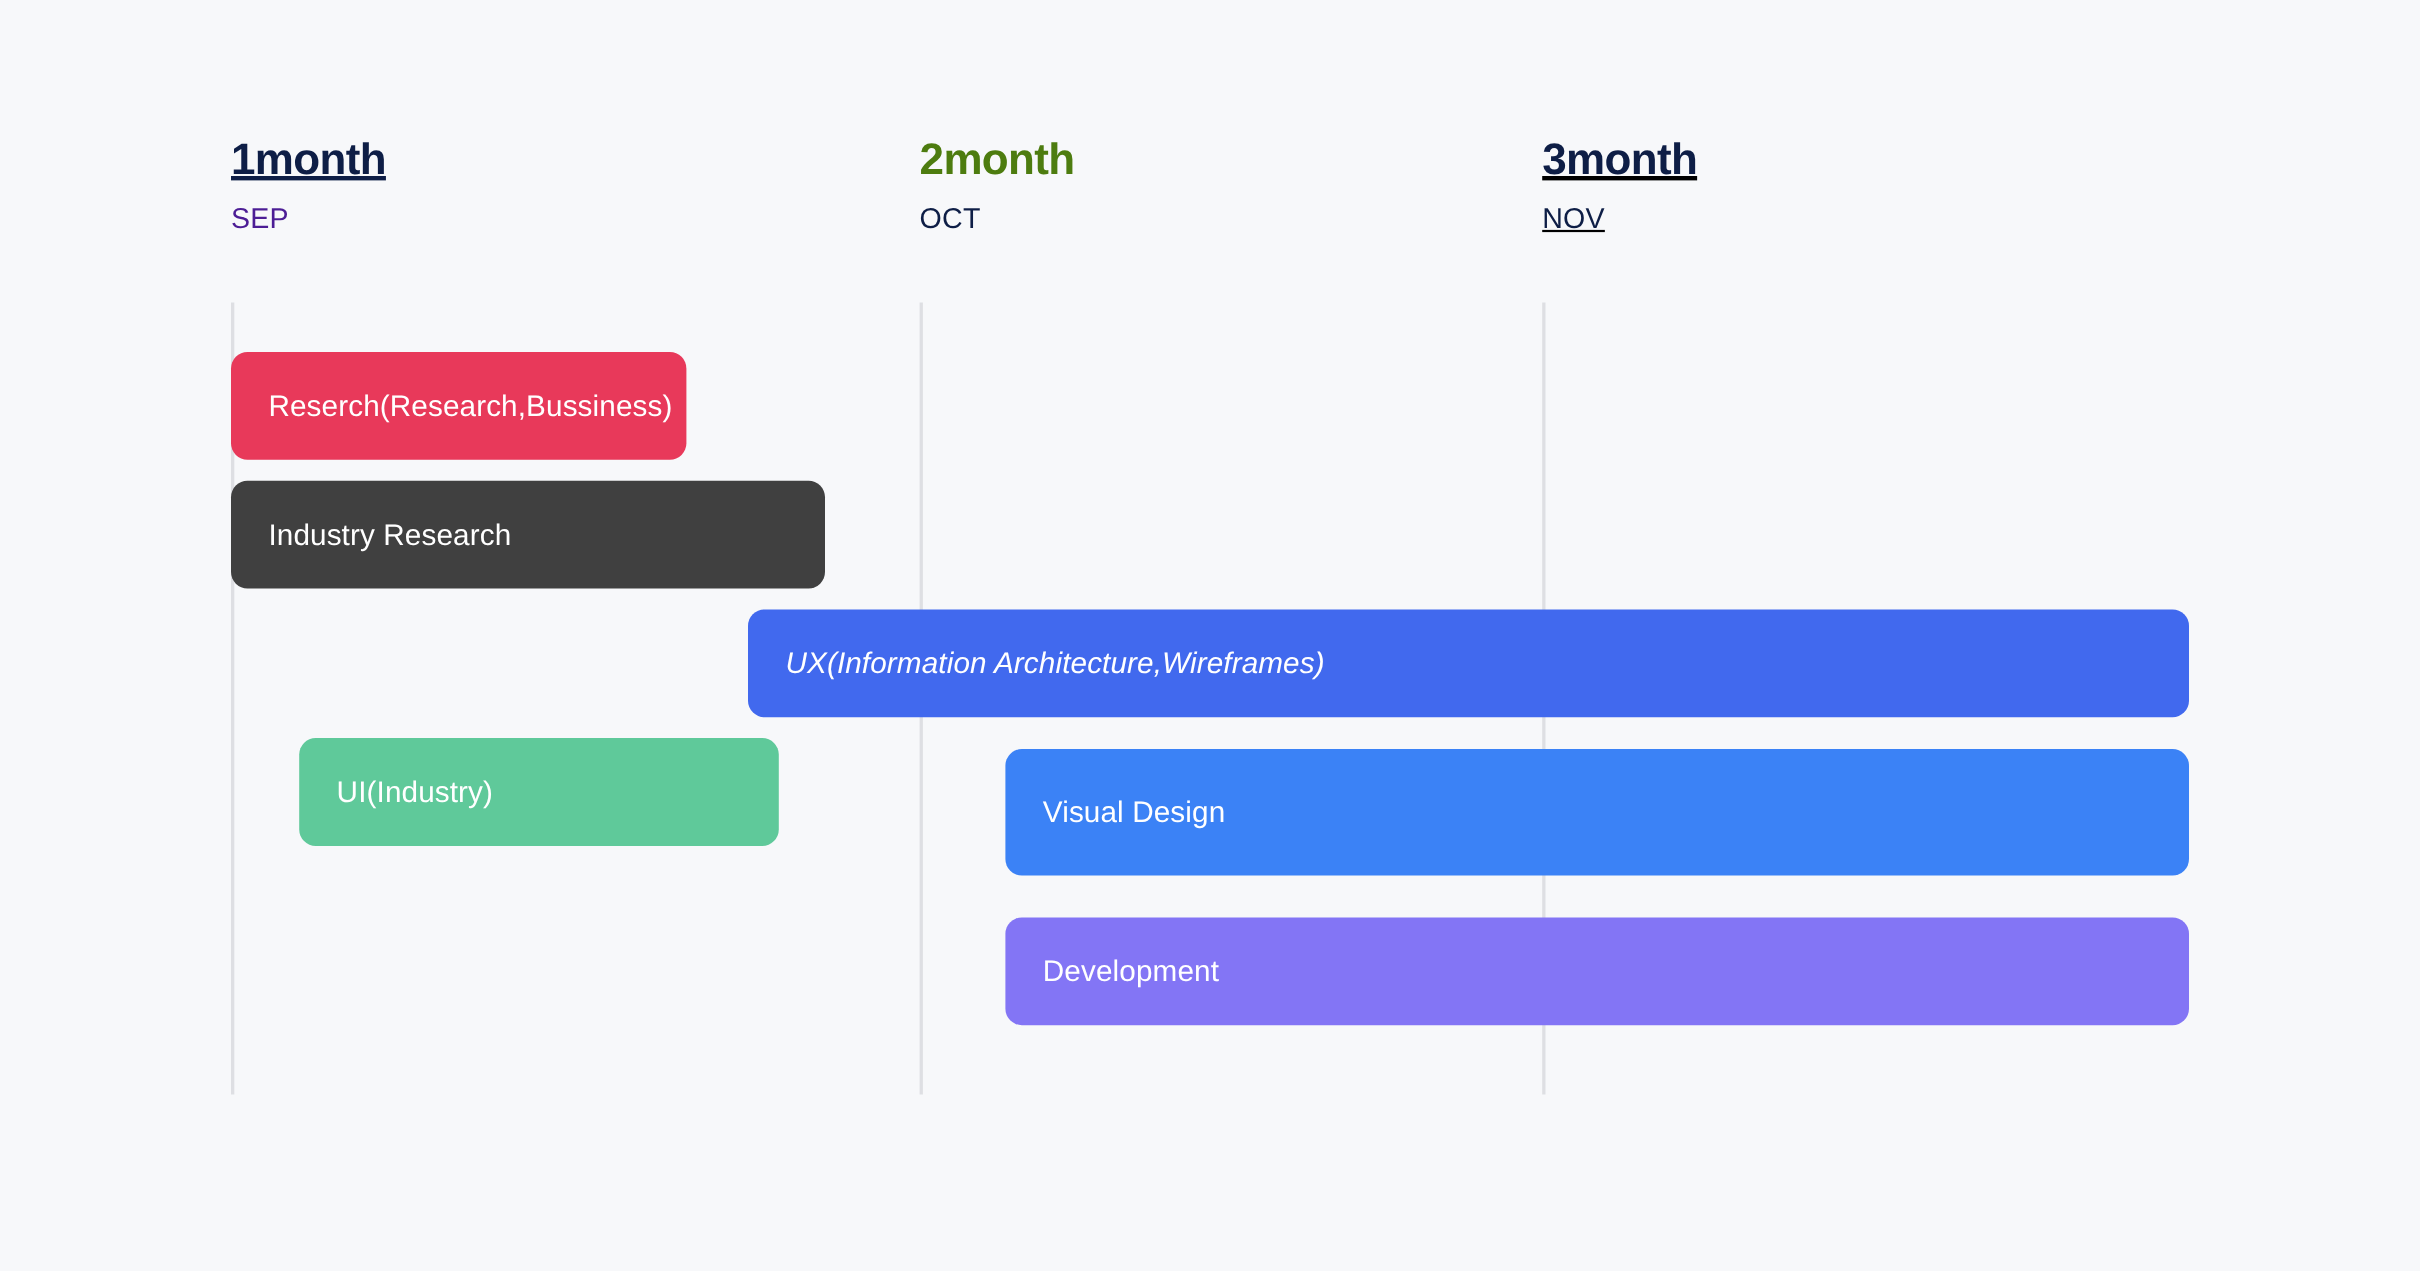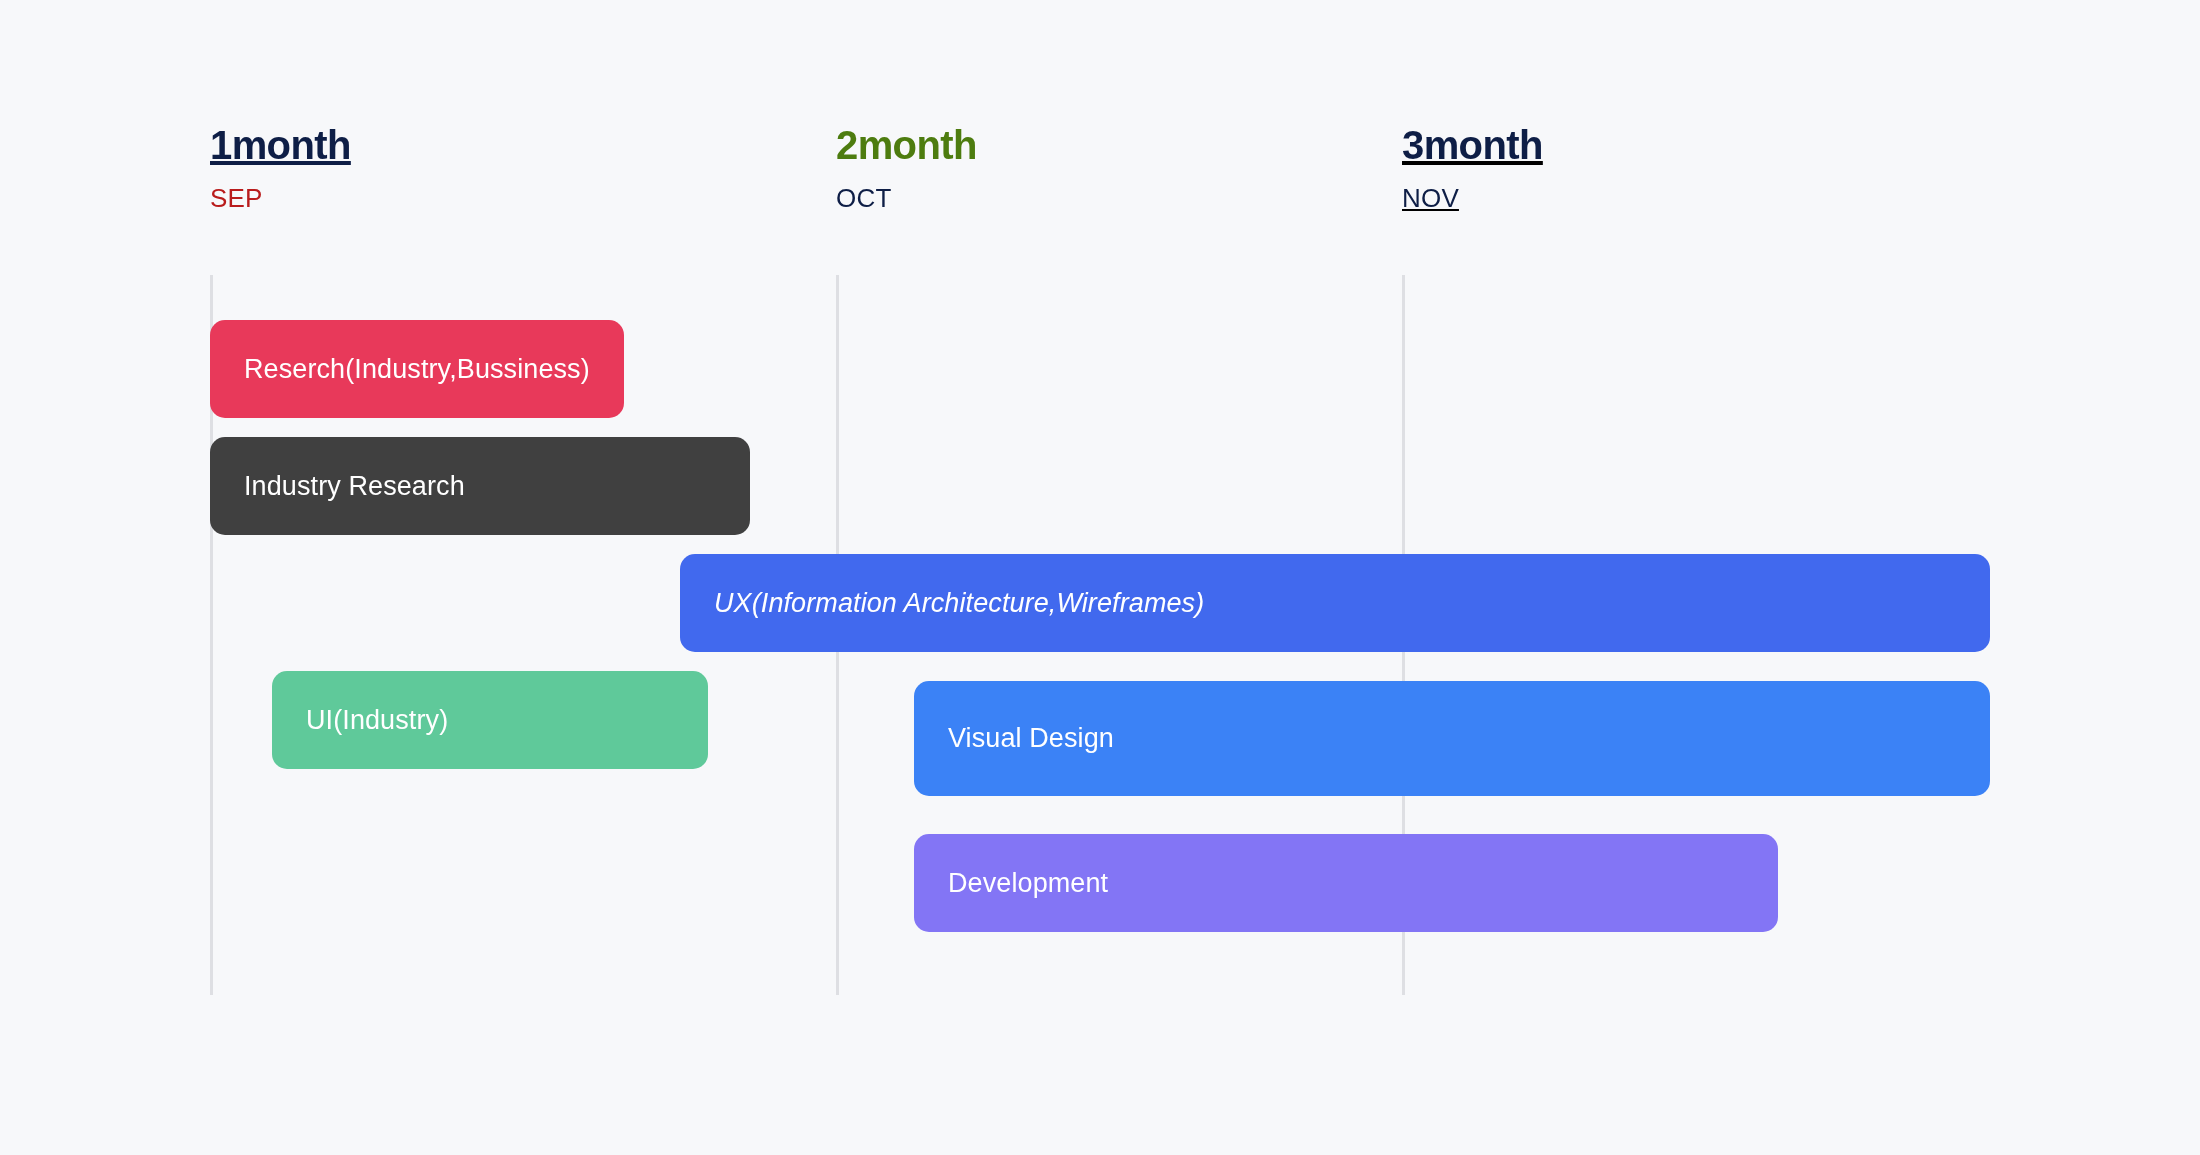--- a/index.html
+++ b/index.html
@@ -82,46 +82,46 @@
 
   <div id="grid-lines">
       <div class="grid-line" style="left: 210px; top: 275px; height: 720px; width: 3px; background: rgb(222, 223, 227);"></div>
       <div class="grid-line" style="left: 836px; top: 275px; height: 720px; width: 3px; background: rgb(222, 223, 227);"></div>
       <div class="grid-line" style="left: 1402px; top: 275px; height: 720px; width: 3px; background: rgb(222, 223, 227);"></div>
     </div>
 
   <div id="month-headers">
       <div class="month-header" style="left: 210px; top: 125px;">
         <div class="month-title" style="color: rgb(14, 30, 70); text-decoration: underline;">1month</div>
-        <div class="month-sub" style="color: #b91c1c;">SEP</div>
+        <div class="month-sub" style="color: #4c1d95;">SEP</div>
       </div>
       <div class="month-header" style="left: 836px; top: 125px;">
         <div class="month-title" style="color: #4d7c0f;">2month</div>
         <div class="month-sub" style="color: rgb(14, 30, 70);">OCT</div>
       </div>
       <div class="month-header" style="left: 1402px; top: 125px; text-decoration: underline;">
         <div class="month-title" style="color: rgb(14, 30, 70);">3month</div>
         <div class="month-sub" style="color: rgb(14, 30, 70);">NOV</div>
       </div>
     </div>
 
   <div id="task-bars">
       <div class="task-bar" style="left: 210px; top: 320px; width: 414px; height: 98px; background: rgb(232, 57, 90);">
-        <span class="task-label" style="color: rgb(255, 255, 255);">Reserch(Industry,Bussiness)</span>
+        <span class="task-label" style="color: rgb(255, 255, 255);">Reserch(Research,Bussiness)</span>
       </div>
       <div class="task-bar" style="left: 210px; top: 437px; width: 540px; height: 98px; background: #404040;">
         <span class="task-label" style="color: rgb(255, 255, 255);">Industry Research</span>
       </div>
       <div class="task-bar" style="left: 680px; top: 554px; width: 1310px; height: 98px; background: rgb(65, 105, 238); font-style: italic;">
         <span class="task-label" style="color: rgb(255, 255, 255);">UX(Information Architecture,Wireframes)</span>
       </div>
       <div class="task-bar" style="left: 272px; top: 671px; width: 436px; height: 98px; background: rgb(95, 201, 154);">
         <span class="task-label" style="color: rgb(255, 255, 255);">UI(Industry)</span>
       </div>
       <div class="task-bar" style="left: 914px; top: 681px; width: 1076px; height: 115px; background: #3b82f6;">
         <span class="task-label" style="color: rgb(255, 255, 255);">Visual Design</span>
       </div>
-      <div class="task-bar" style="left: 914px; top: 834px; width: 864px; height: 98px; background: rgb(131, 117, 245);">
+      <div class="task-bar" style="left: 914px; top: 834px; width: 1076px; height: 98px; background: rgb(131, 117, 245);">
         <span class="task-label" style="color: rgb(255, 255, 255);">Development</span>
       </div>
     </div>
 
 </div>
 
 </body></html>

